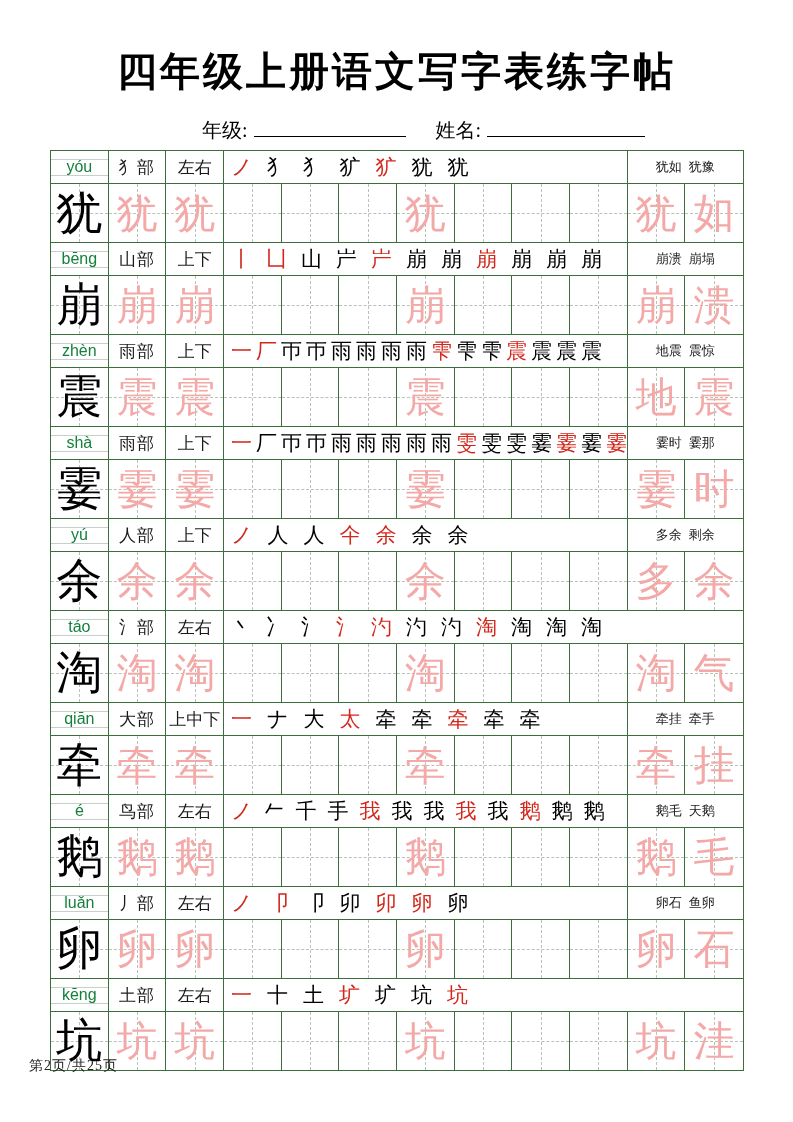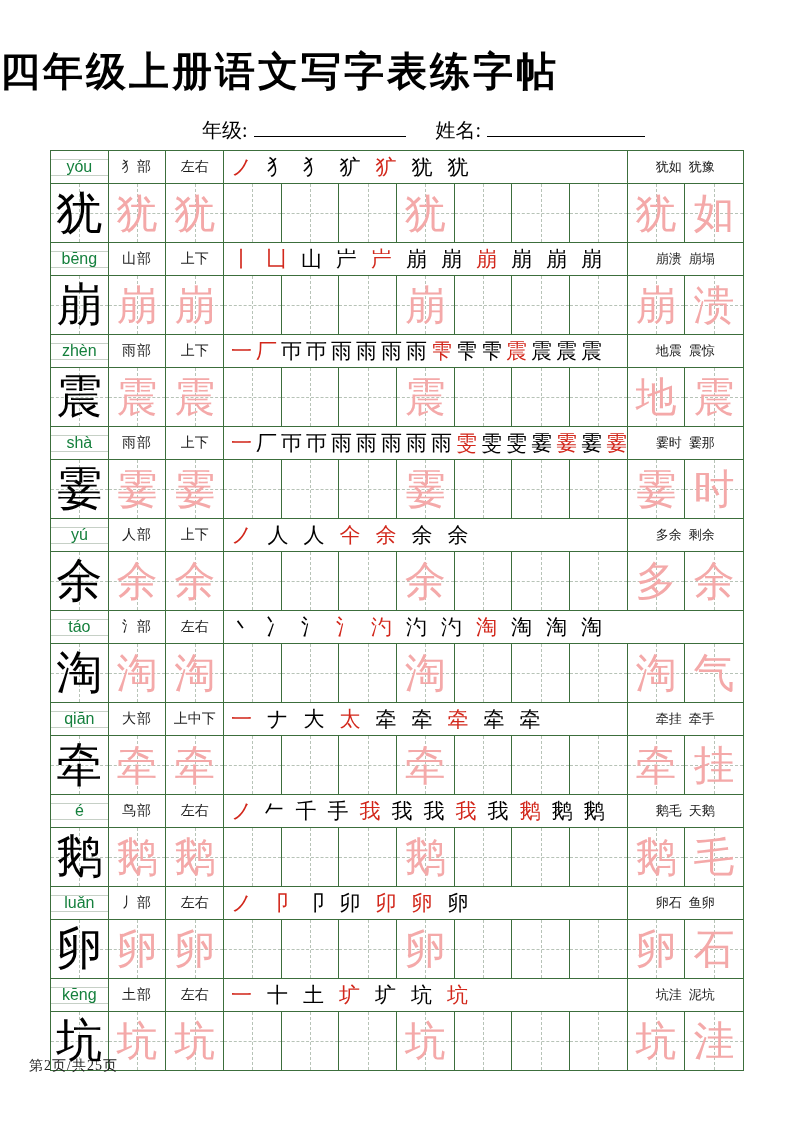--- a/index.html
+++ b/index.html
@@ -1,21 +1,21 @@
 <!DOCTYPE html>
 <html style="--green: #3c6e3c; --dash: #b7c3b7; --ruling: #c6d0c6; --pink: #f4a9a9; --red: #d2271b;"><head>
 <meta charset="utf-8">
 <style>
   html,body{margin:0;padding:0;background:#ffffff;}
   .page{
     position:relative;width:793px;height:1122px;background:#fff;overflow:hidden;
     font-family:"Liberation Serif","DejaVu Serif",serif;color:#111;
   }
   .title{
-    position:absolute;top:44px;left:0;width:100%;
+    position:absolute;top:44px;left:0;width:100%;text-align:center;
     font-size:40px;font-weight:bold;letter-spacing:3px;color:#000;
   }
   .form-line{
     position:absolute;top:117px;left:202px;font-size:20px;white-space:nowrap;color:#000;
   }
   .blank{
     display:inline-block;height:15px;border-bottom:1.5px solid #000;vertical-align:baseline;
   }
   .blank.grade{width:152px;margin-left:6px;}
   .blank.name{width:158px;margin-left:6px;}
@@ -39,21 +39,21 @@
 
   
   .pinyin-cell{font-family:"Liberation Sans","DejaVu Sans",sans-serif;font-size:16px;color:#15803d;}
   .pinyin-cell::before,.pinyin-cell::after{
     content:"";position:absolute;left:0;right:0;border-top:1px solid var(--ruling);
   }
   .pinyin-cell::before{top:8px;}
   .pinyin-cell::after{bottom:7px;}
   .pinyin-cell span{position:relative;background:transparent;padding:0 3px;}
 
-  .radical-cell,.structure-cell{font-size:14px;letter-spacing:1px;color:#1a1a1a;}
+  .radical-cell,.structure-cell{font-size:17px;letter-spacing:1px;color:#1a1a1a;}
   .structure-cell{letter-spacing:0;}
 
   .stroke-cell{justify-content:flex-start;padding-left:7px;font-size:21px;line-height:1;color:#000;}
   .stroke-step{flex:0 0 auto;}
   .stroke-step.red{color:var(--red);}
 
   .words-cell{font-size:13px;gap:7px;color:#1a1a1a;}
 
   
   .pcell::before{
@@ -551,24 +551,20 @@
           <div class="hcell w1 structure-cell">左右</div>
           <div class="hcell w7 stroke-cell" style="gap: 15px;">
             <span class="stroke-step red">一</span>
             <span class="stroke-step">十</span>
             <span class="stroke-step">土</span>
             <span class="stroke-step red">圹</span>
             <span class="stroke-step">圹</span>
             <span class="stroke-step">坑</span>
             <span class="stroke-step red">坑</span>
           </div>
-          <div class="hcell w2 words-cell">
-            <span>坑洼</span>
-            <span>泥坑</span>
-          </div>
         </div>
         <div class="prow">
           <div class="pcell w1 model-cell">
             <span class="pchar">坑</span>
           </div>
           <div class="pcell w1 trace-cell">
             <span class="pchar">坑</span>
           </div>
           <div class="pcell w1 trace-cell">
             <span class="pchar">坑</span>

